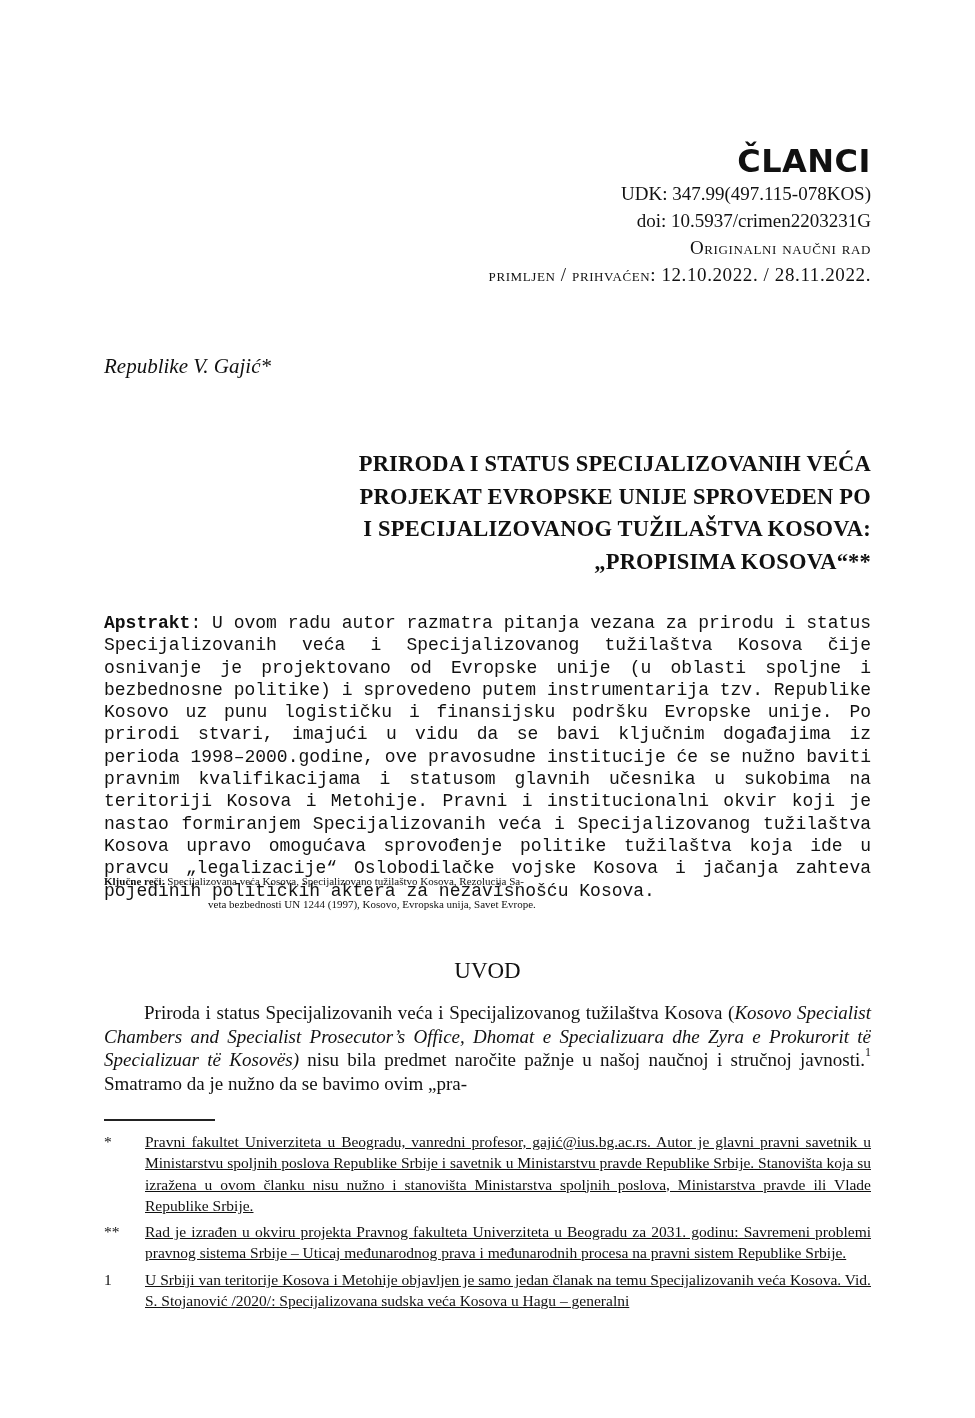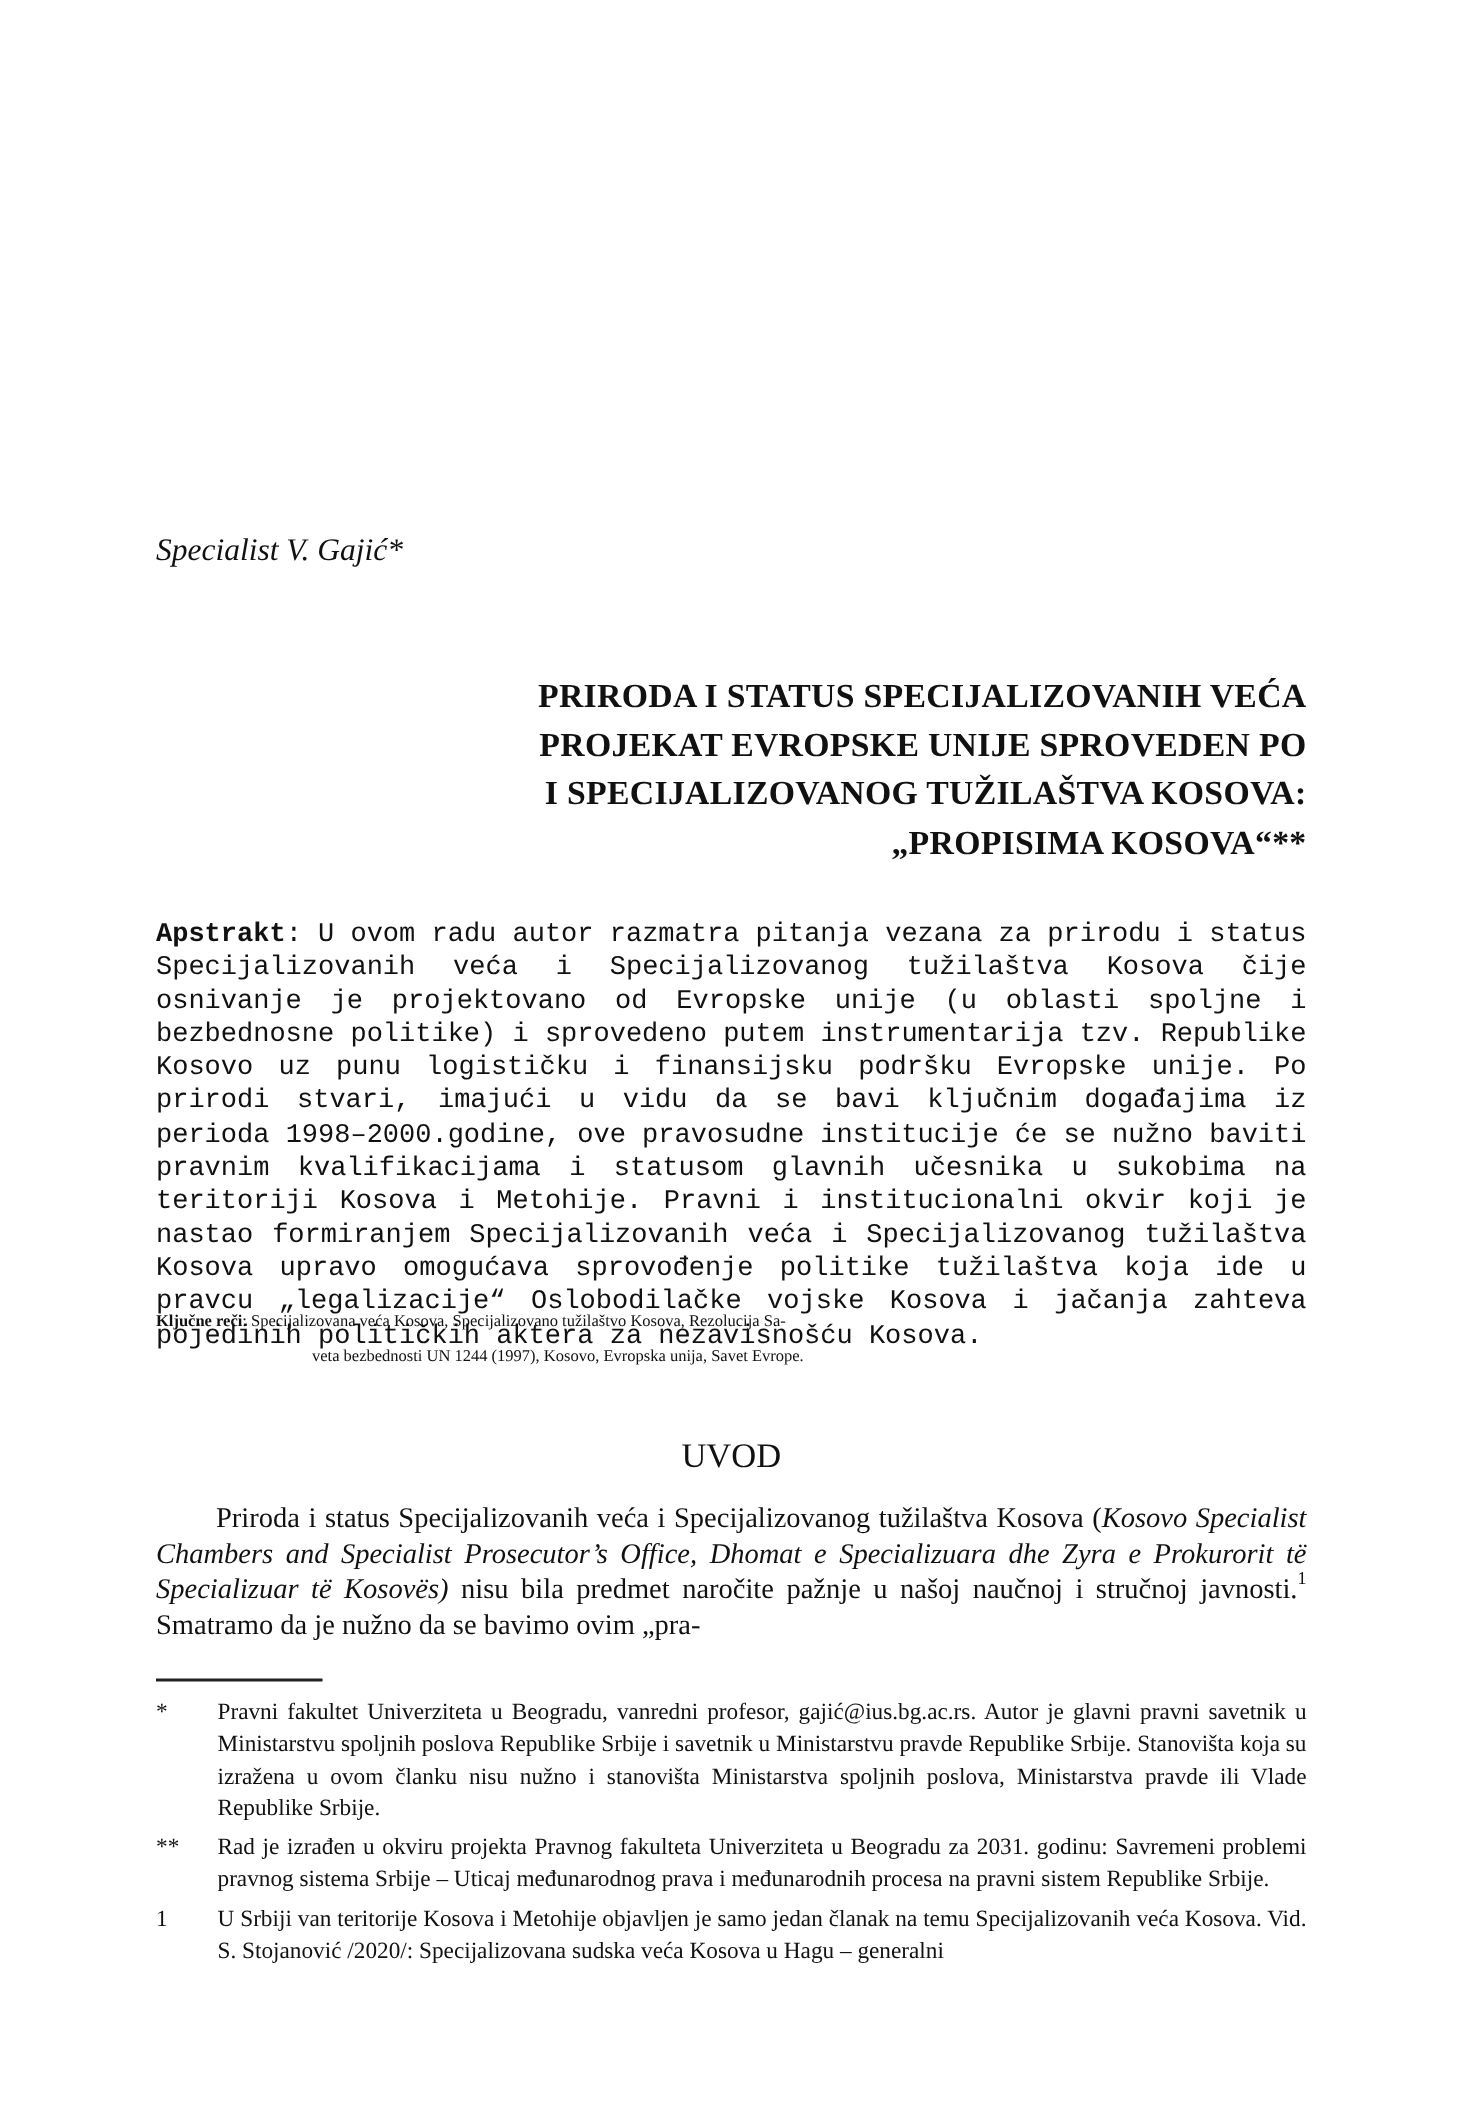--- a/index.html
+++ b/index.html
@@ -17,29 +17,36 @@
   .keywords .kw-label { font-weight: bold; }
   .keywords .kw-cont { display: block; padding-left: 104px; }
   .section-heading { position: absolute; left: 104px; width: 767px; top: 956px; text-align: center; font-size: 23px; line-height: 30px; }
   .body-para { position: absolute; left: 104px; width: 767px; top: 1001px; font-size: 19px; line-height: 23.5px; text-align: justify; text-indent: 40px; }
   .body-para i { font-style: italic; }
   .body-para sup { font-size: 12px; vertical-align: top; line-height: 12px; position: relative; top: -2px; }
   .fn-rule { position: absolute; left: 104px; top: 1119px; width: 111px; height: 1.5px; background: #222; }
   .footnotes { position: absolute; left: 104px; width: 767px; top: 1131px; font-size: 15.5px; line-height: 21.3px; }
   .fn { display: flex; margin-bottom: 5px; }
   .fn-mark { width: 41px; flex: none; }
-  .fn-text { flex: 1; text-align: justify; }
+  .fn-text { flex: 1; text-align: justify; text-decoration: underline; }
 </style>
 </head>
 <body>
 
 <div class="page">
 
+  <div class="header-block">
+    <div class="section-label">ČLANCI</div>
+    <div class="meta-line">UDK: 347.99(497.115-078KOS)</div>
+    <div class="meta-line">doi: 10.5937/crimen2203231G</div>
+    <div class="meta-line smallcaps">Originalni naučni rad</div>
+    <div class="meta-line smallcaps">primljen / prihvaćen: 12.10.2022. / 28.11.2022.</div>
+  </div>
 
-  <div class="author">Specialist V. Gajić*</div>
+  <div class="author">Republike V. Gajić*</div>
 
   <div class="title">
     <div>PRIRODA I STATUS SPECIJALIZOVANIH VEĆA</div>
     <div>PROJEKAT EVROPSKE UNIJE SPROVEDEN PO</div>
     <div>I SPECIJALIZOVANOG TUŽILAŠTVA KOSOVA:</div>
     <div>„PROPISIMA KOSOVA“**</div>
   </div>
 
   <div class="abstract">
     <b>Apstrakt</b><span>: U ovom radu autor razmatra pitanja vezana za prirodu i status Specijalizovanih veća i Specijalizovanog tužilaštva Kosova čije osnivanje je projektovano od Evropske unije (u oblasti spoljne i bezbednosne politike) i sprovedeno putem instrumentarija tzv. Republike Kosovo uz punu logističku i finansijsku podršku Evropske unije. Po prirodi stvari, imajući u vidu da se bavi ključnim događajima iz perioda 1998–2000.godine, ove pravosudne institucije će se nužno baviti pravnim kvalifikacijama i statusom glavnih učesnika u sukobima na teritoriji Kosova i Metohije. Pravni i institucionalni okvir koji je nastao formiranjem Specijalizovanih veća i Specijalizovanog tužilaštva Kosova upravo omogućava sprovođenje politike tužilaštva koja ide u pravcu „legalizacije“ Oslobodilačke vojske Kosova i jačanja zahteva pojedinih političkih aktera za nezavisnošću Kosova.</span>

